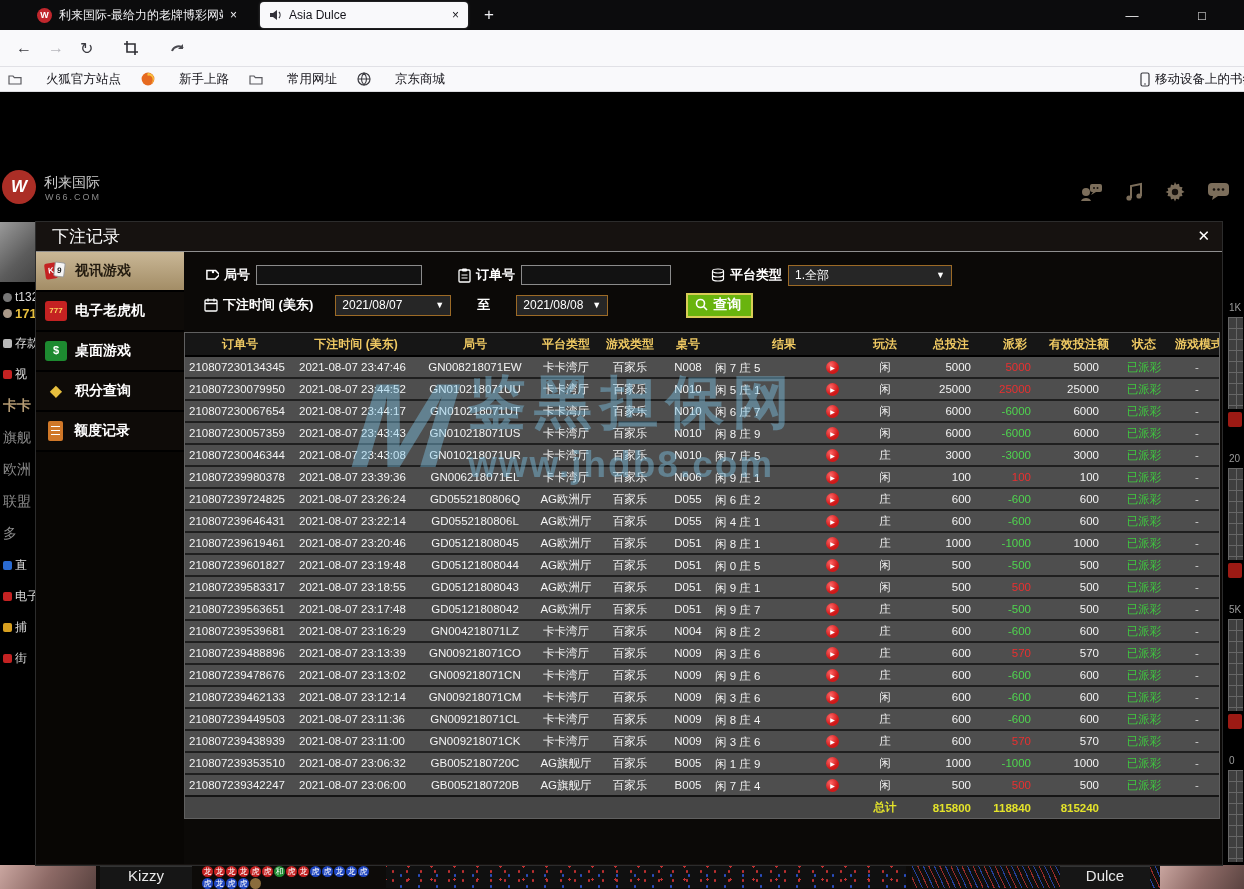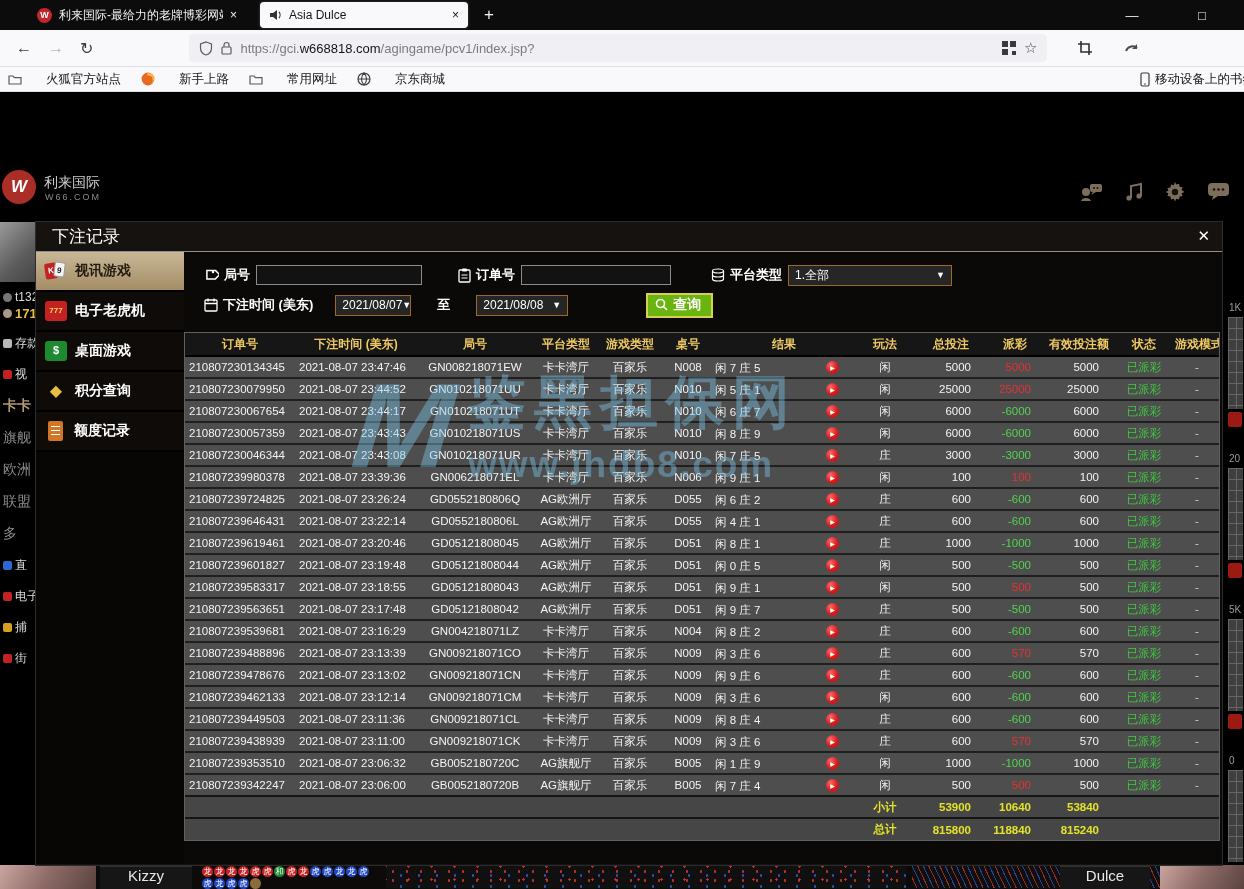--- a/index.html
+++ b/index.html
@@ -144,32 +144,20 @@
     </div>
     <span class="newtab">+</span>
     <span class="wctl min">—</span>
     <span class="wctl max">□</span>
   </div>
 
   <div class="navbar">
     <span class="navbtn">←</span>
     <span class="navbtn dis">→</span>
     <span class="navbtn">↻</span>
-    <div class="urlbar">
-      <svg width="14" height="15" viewBox="0 0 14 15">
-          <path d="M7 1l5.5 2v4c0 3.6-2.4 6-5.5 7C3.9 13 1.5 10.6 1.5 7V3z" fill="none" stroke="#5b5b60" stroke-width="1.2"></path>
-        </svg>
-      <svg width="11" height="14" viewBox="0 0 11 14">
-          <rect x="1" y="6" width="9" height="7" rx="1" fill="none" stroke="#5b5b60" stroke-width="1.2"></rect>
-          <path d="M3 6V4a2.5 2.5 0 015 0v2" fill="none" stroke="#5b5b60" stroke-width="1.2"></path>
-        </svg>
-      <span class="urltext"><span>https://gci.</span><b>w668818.com</b><span>/agingame/pcv1/index.jsp?</span></span>
-      <span class="qr-ico"></span>
-      <span class="star">☆</span>
-    </div>
     <svg class="ext" width="16" height="16" viewBox="0 0 16 16">
         <path d="M4 1v11h11M1 4h11v11" fill="none" stroke="#2f2f35" stroke-width="1.6"></path>
       </svg>
     <svg class="ext" width="17" height="15" viewBox="0 0 17 15">
         <path d="M3 10c2-5 8-6 11-3" fill="none" stroke="#4a4a50" stroke-width="2"></path>
         <path d="M14 3v5h-5z" fill="#4a4a50"></path>
       </svg>
   </div>
 
   <div class="bmbar">
@@ -414,21 +402,21 @@
               </div>
             </div>
             <div class="frow">
               <span class="flabel">
                 <svg width="14" height="14" viewBox="0 0 14 14">
                     <rect x="1" y="2" width="12" height="11" rx="1" fill="none" stroke="#fff" stroke-width="1.3"></rect>
                     <path d="M1 5.5h12M4 0.5v3M10 0.5v3" stroke="#fff" stroke-width="1.3"></path>
                   </svg>
                 <span>下注时间 (美东)</span>
               </span>
-              <div class="fsel" style="width:76px;margin-left:22px;">
+              <div class="fsel" style="width:116px;margin-left:22px;">
                 <span>2021/08/07</span>
                   <span class="arr">▼</span>
               </div>
               <span class="flabel" style="margin:0 26px;">至</span>
               <div class="fsel" style="width:92px;margin-left:0;">
                 <span>2021/08/08</span>
                   <span class="arr">▼</span>
               </div>
               <button class="btn-q" style="margin-left:78px;">
                 <svg width="13" height="13" viewBox="0 0 13 13">
@@ -830,29 +818,20 @@
                     </td>
                     <td class="c">闲</td>
                     <td class="num">500</td>
                     <td class="num pos">500</td>
                     <td class="num">500</td>
                     <td class="c st">已派彩</td>
                     <td class="c mode">-</td>
                   </tr>
                   <tr class="totals">
                     <td class="" colspan="7"></td>
-                    <td class="c">小计</td>
-                    <td class="num">53900</td>
-                    <td class="num">10640</td>
-                    <td class="num">53840</td>
-                    <td class=""></td>
-                    <td class=""></td>
-                  </tr>
-                  <tr class="totals">
-                    <td class="" colspan="7"></td>
                     <td class="c">总计</td>
                     <td class="num">815800</td>
                     <td class="num">118840</td>
                     <td class="num">815240</td>
                     <td class=""></td>
                     <td class=""></td>
                   </tr>
                 </tbody>
             </table>
           </div>

